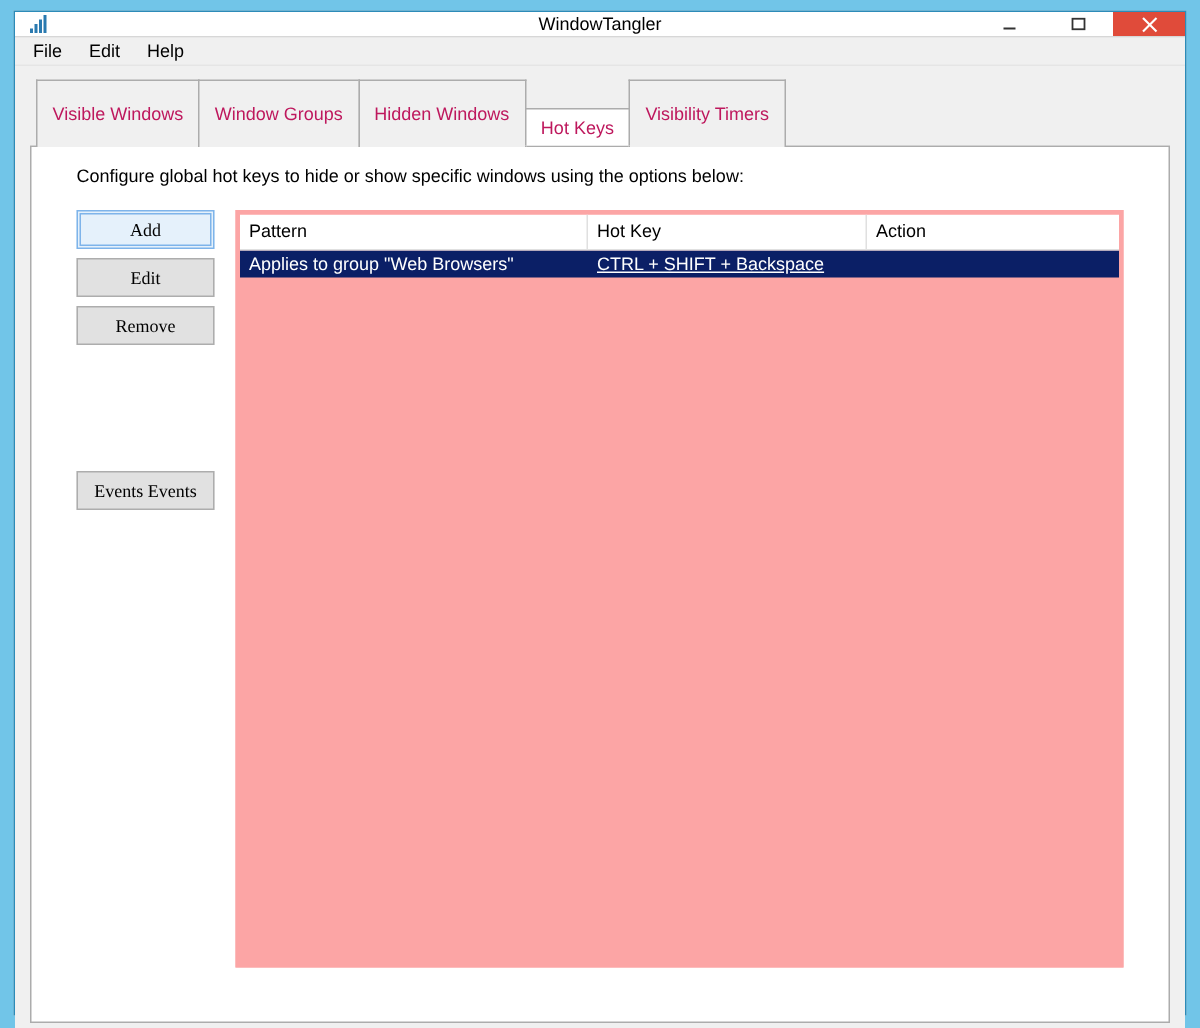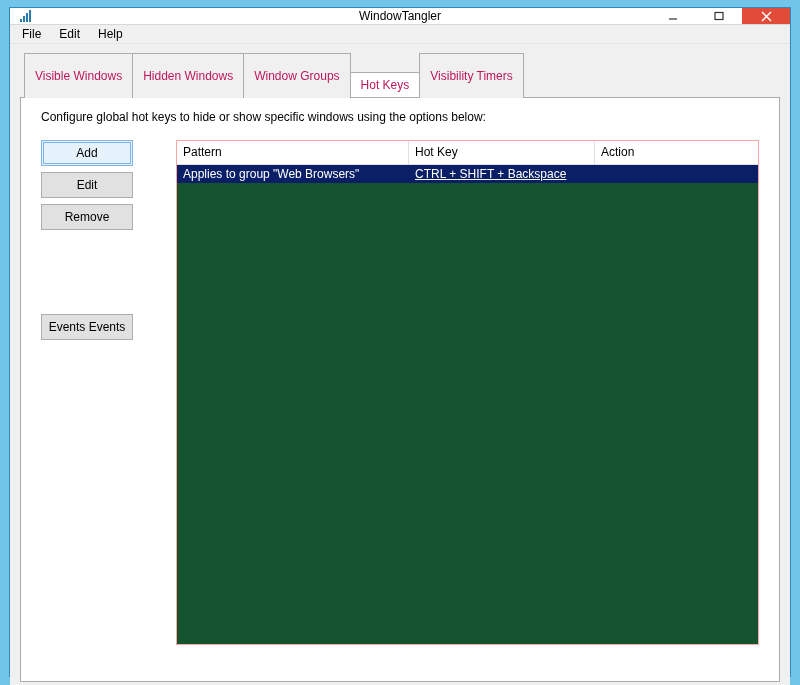--- a/index.html
+++ b/index.html
@@ -115,21 +115,21 @@
     background: #fff;
     z-index: 3;
     padding-top: 5px;
     padding-bottom: 5px;
     top: 0;
   }
   .tabpanel {
     background: #fff;
     border: 1px solid #acacac;
     height: 585px;
-    padding: 12px 20px;
+    padding: 12px 30px;
     position: relative;
     z-index: 1;
   }
   .instruction {
     font-size: 12px;
     color: #000;
     margin-bottom: 16px;
   }
   .content-row {
     display: flex;
@@ -142,36 +142,35 @@
     gap: 6px;
     width: 92px;
   }
   .button-col .spacer { height: 72px; }
   .winbtn {
     height: 26px;
     background: #e1e1e1;
     border: 1px solid #adadad;
     font-size: 12px;
     cursor: pointer;
-    font-family: Liberation Sans, sans-serif;
+    font-family: Liberation Serif, serif;
   }
   .winbtn.focused {
     background: #e5f1fb;
     border: 1px solid #7eb4ea;
     outline: 1px solid #7eb4ea;
     outline-offset: -3px;
   }
   .listview {
     flex: 1;
-    border: 1px solid #fca5a5;
-    background: #14532d;
+    border: 3px solid #fca5a5;
+    background: #fca5a5;
     display: flex;
     flex-direction: column;
     overflow: hidden;
-    margin-left: 29px;
   }
   .lv-header {
     display: flex;
     height: 24px;
     background: #fff;
     border-bottom: 1px solid #e0e0e0;
   }
   .lv-col {
     border-right: 1px solid #e0e0e0;
     padding: 4px 6px;
@@ -258,22 +257,22 @@
 
   <div class="menubar">
     <div class="menu-item">File</div>
     <div class="menu-item">Edit</div>
     <div class="menu-item">Help</div>
   </div>
 
   <div class="client">
     <div class="tabstrip">
       <div class="tab">Visible Windows</div>
+      <div class="tab">Window Groups</div>
       <div class="tab">Hidden Windows</div>
-      <div class="tab">Window Groups</div>
       <div class="tab active">Hot Keys</div>
       <div class="tab">Visibility Timers</div>
     </div>
 
     <div class="tabpanel">
       <div class="instruction">Configure global hot keys to hide or show specific windows using the options below:</div>
 
       <div class="content-row">
         <div class="button-col">
           <button class="winbtn focused">Add</button>

